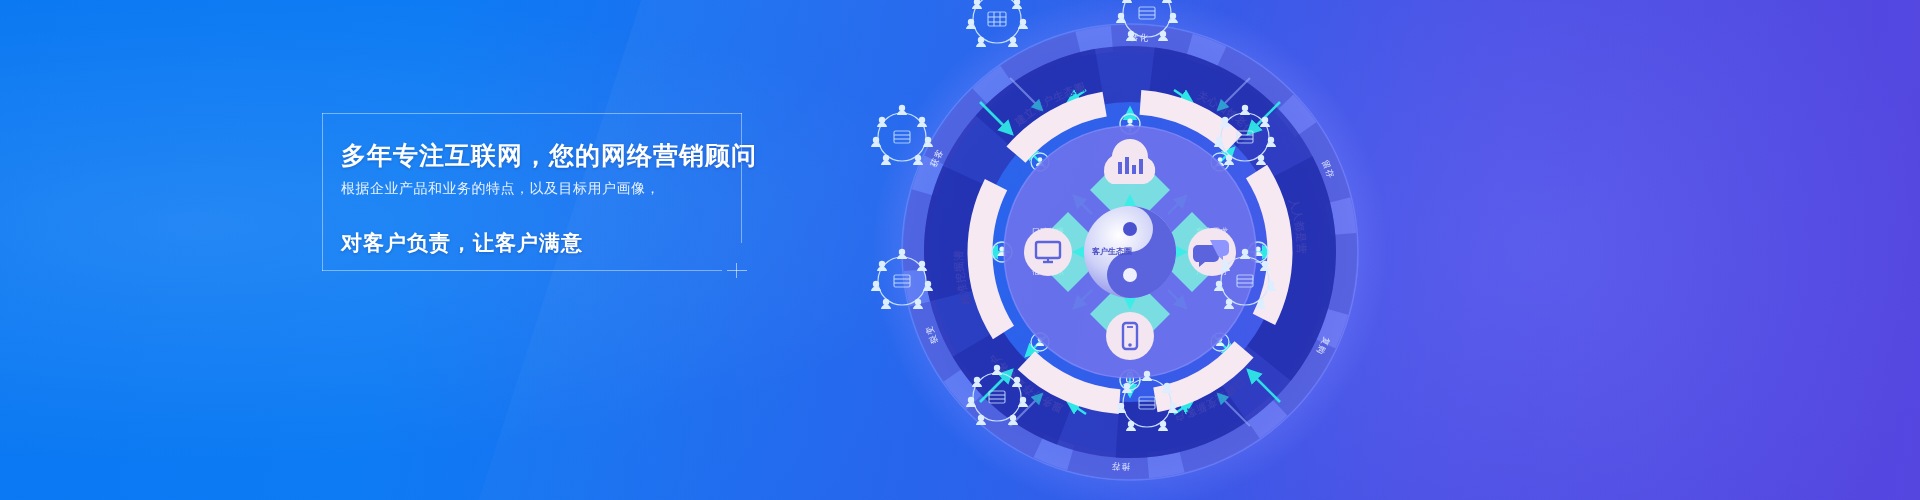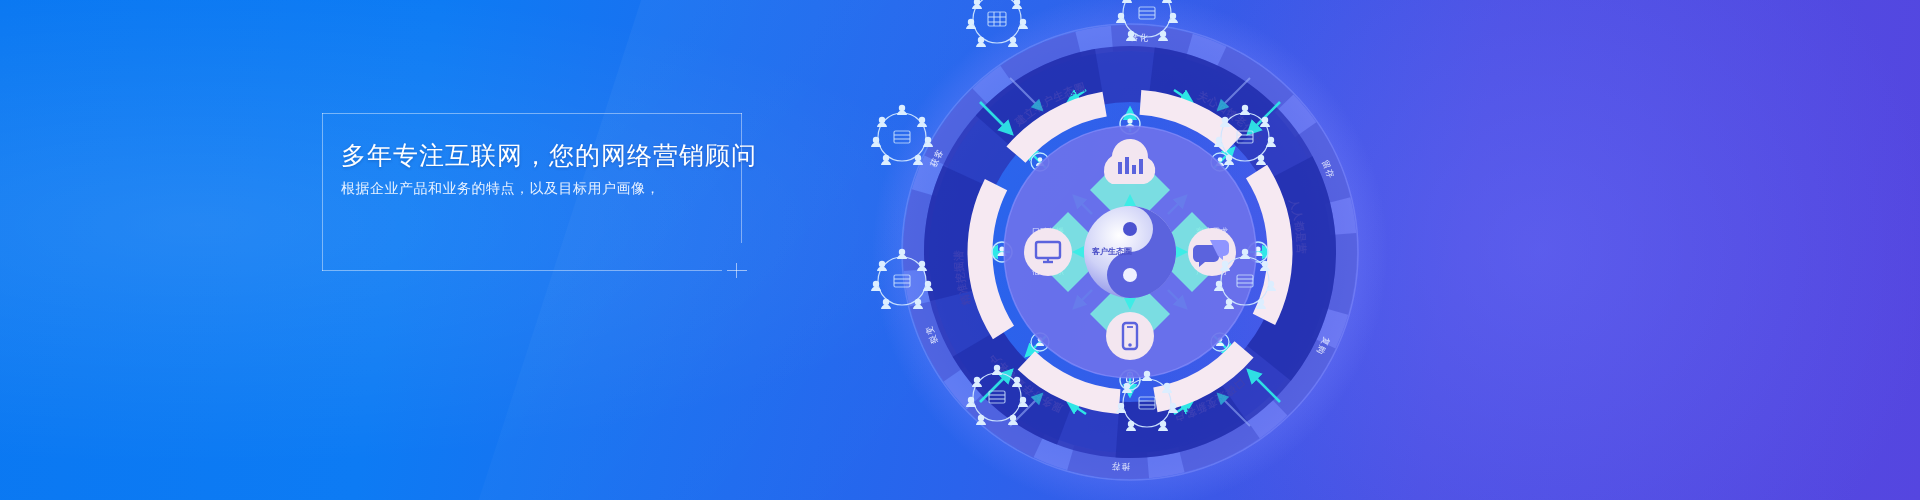--- a/index.html
+++ b/index.html
@@ -25,21 +25,21 @@
   
   #textblock{position:absolute;left:322px;top:113px;width:420px;height:158px;}
   .frame-top{position:absolute;left:0;top:0;width:420px;height:1px;background:rgba(255,255,255,.42);}
   .frame-left{position:absolute;left:0;top:0;width:1px;height:158px;background:rgba(255,255,255,.42);}
   .frame-right{position:absolute;left:419px;top:0;width:1px;height:130px;background:rgba(255,255,255,.42);}
   .frame-bot{position:absolute;left:0;top:157px;width:400px;height:1px;background:rgba(255,255,255,.42);}
   .frame-tick{position:absolute;left:414px;top:150px;width:1px;height:15px;background:rgba(255,255,255,.55);}
   .frame-tick2{position:absolute;left:405px;top:157px;width:20px;height:1px;background:rgba(255,255,255,.55);}
 
   .headline{position:absolute;left:19px;top:26px;white-space:nowrap;
-    font-size:25px;font-weight:normal;color:#ffffff;letter-spacing:1px;
+    font-size:25px;font-weight:bold;color:#ffffff;letter-spacing:1px;
     text-shadow:0 1px 3px rgba(0,20,80,.25);}
   .sub{position:absolute;left:19px;top:66px;font-size:14px;color:#eaf3ff;line-height:19px;letter-spacing:.5px;white-space:nowrap;}
   .sub div{white-space:nowrap;}
   .tagline{position:absolute;left:19px;top:116px;white-space:nowrap;
     font-size:21px;font-weight:bold;color:#ffffff;letter-spacing:1px;
     text-shadow:0 1px 3px rgba(0,20,80,.25);}
 
   
   #diagram{position:absolute;left:860px;top:-18px;width:540px;height:540px;}
   #diagram svg{display:block;}
@@ -62,20 +62,21 @@
     <div class="frame-bot"></div>
     <div class="frame-tick"></div>
     <div class="frame-tick2"></div>
 
     <div class="headline">多年专注互联网，您的网络营销顾问</div>
 
     <div class="sub">
       <div>根据企业产品和业务的特点，以及目标用户画像，</div>
     </div>
 
+    <div class="tagline">对客户负责，让客户满意</div>
   </div>
 
   <div id="diagram">
     <svg width="540" height="540" viewBox="0 0 540 540" xmlns="http://www.w3.org/2000/svg">
       <defs>
         <radialGradient id="haloG" cx="50%" cy="50%" r="50%">
           <stop offset="60%" stop-color="#4550e0" stop-opacity="0"></stop>
           <stop offset="88%" stop-color="#7b86ff" stop-opacity=".25"></stop>
           <stop offset="100%" stop-color="#7b86ff" stop-opacity="0"></stop>
         </radialGradient>

